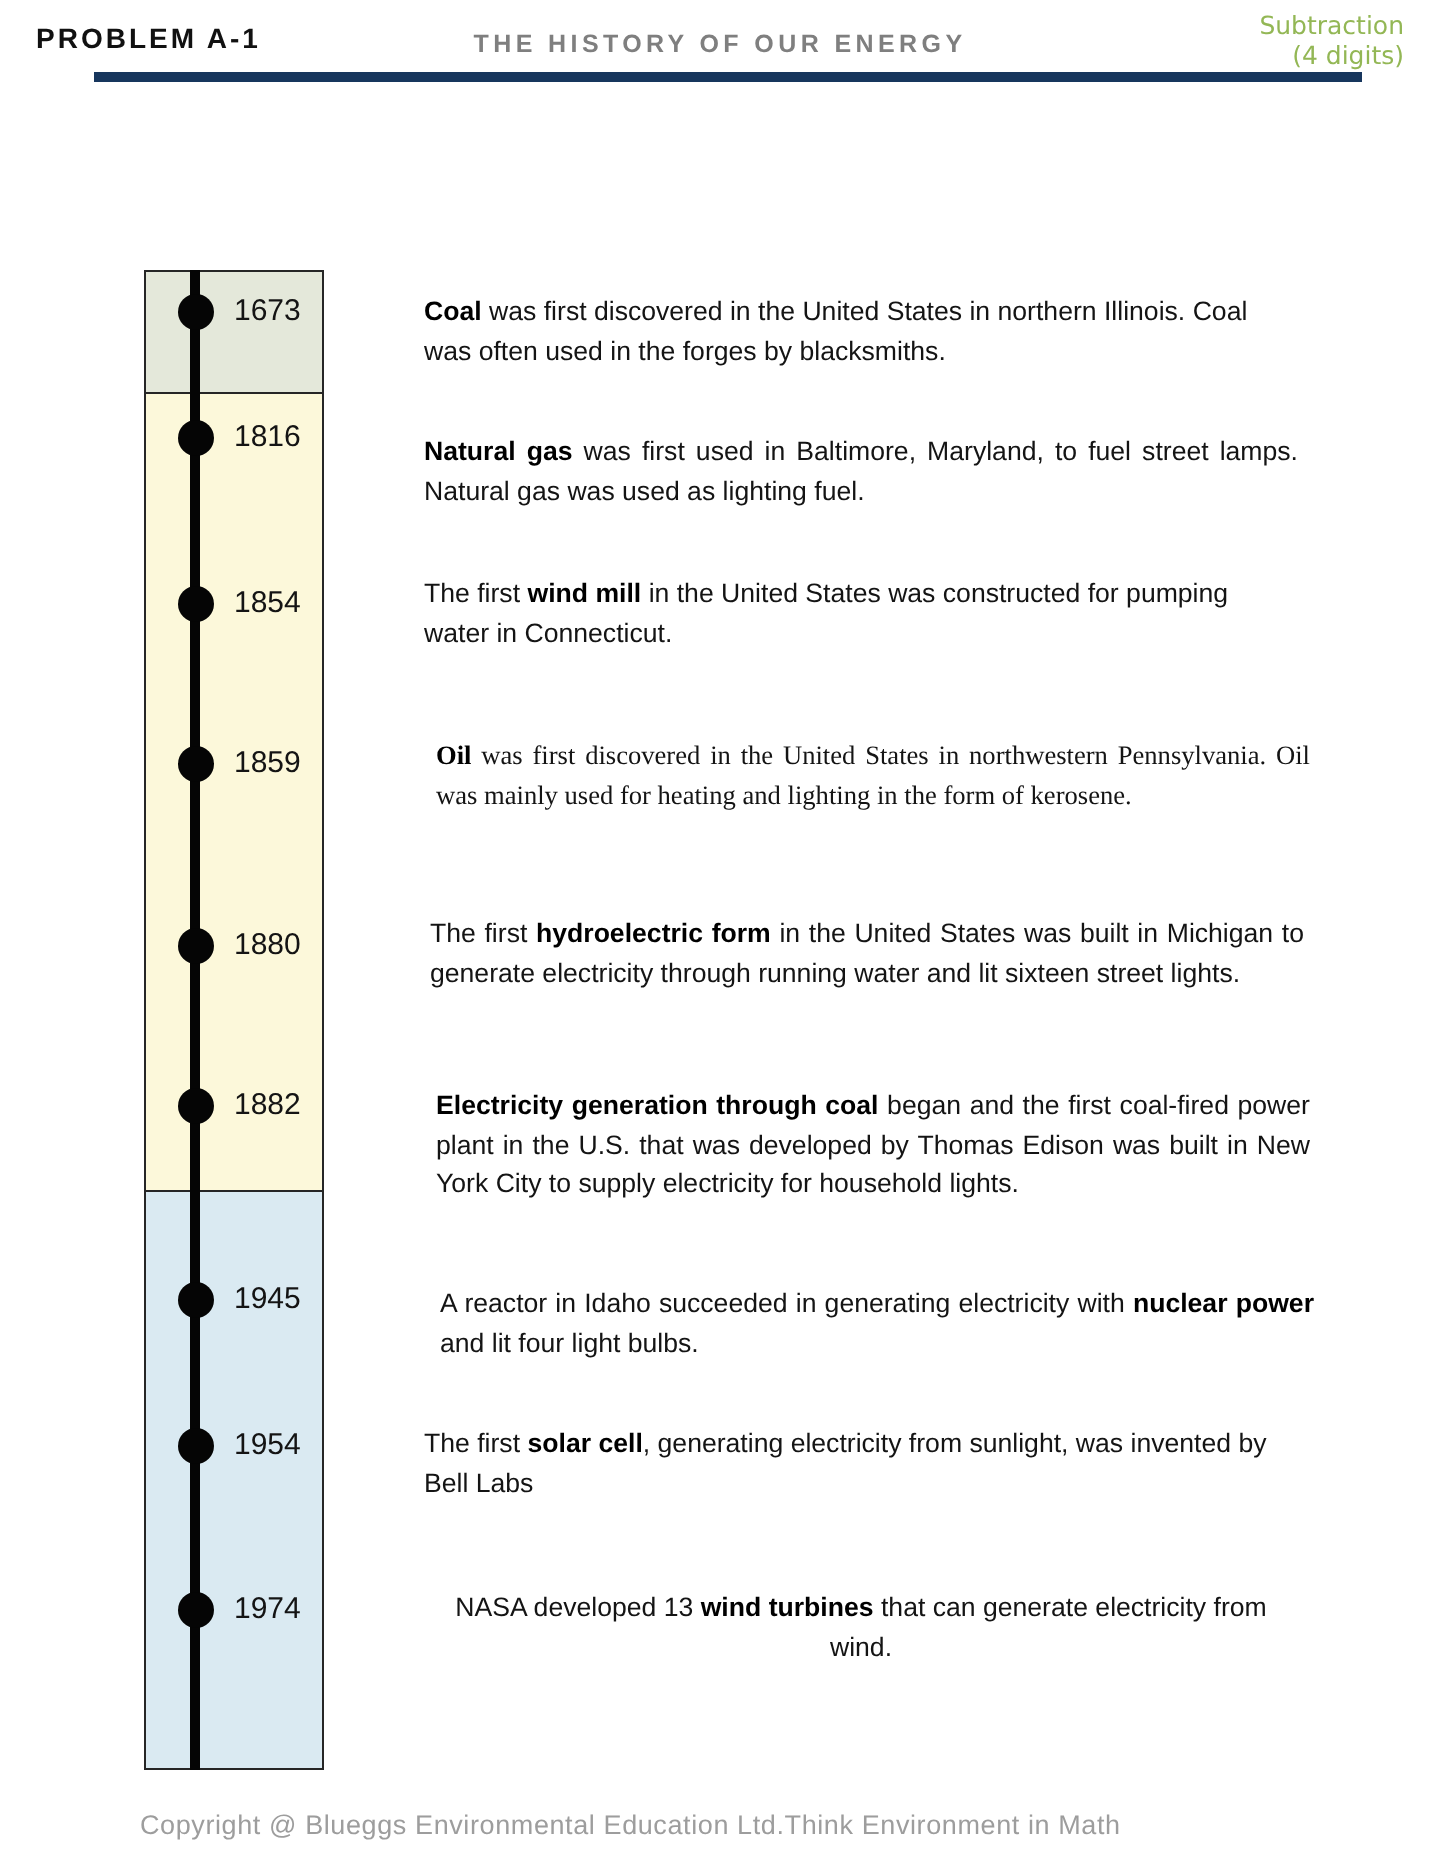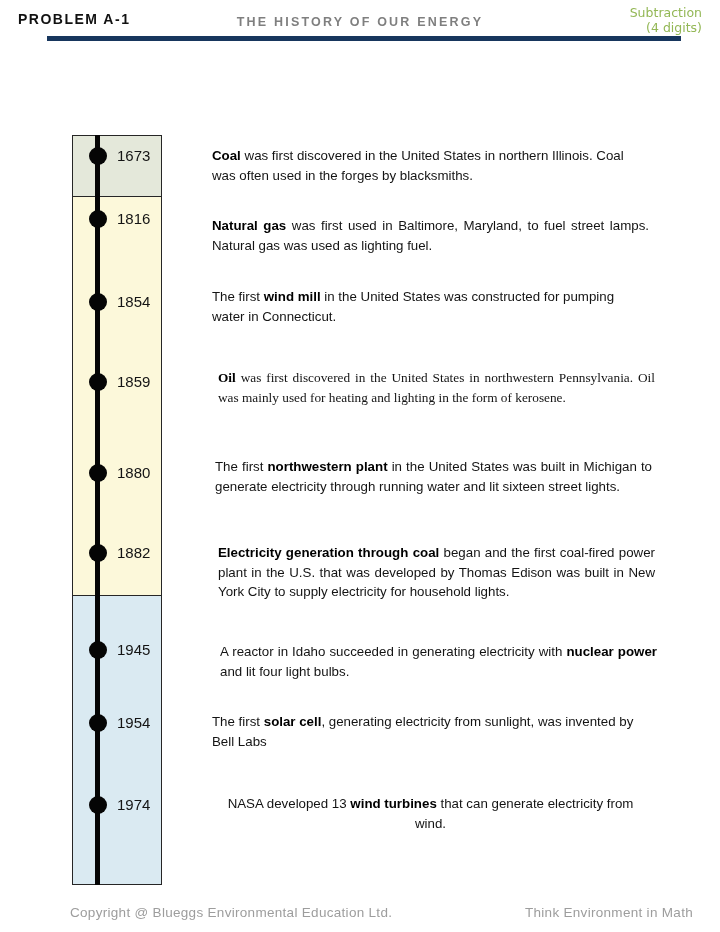--- a/index.html
+++ b/index.html
@@ -43,21 +43,21 @@
   }
   
   .event{
     position:absolute;font-size:13.3px;line-height:19.6px;color:#141414;
   }
   .event.just{text-align:justify;}
   .event b{font-weight:bold;color:#000;}
   
   .footer{
     position:absolute;left:70px;top:905px;width:623px;display:flex;
-    justify-content:space-between;font-size:13.5px;color:#9d9d9d;
+    justify-content:flex-start;font-size:13.5px;color:#9d9d9d;
     letter-spacing:0.3px;
   }
 </style>
 </head>
 <body>
 
 <div class="page">
 
   <span class="problem">PROBLEM A-1</span>
   <span class="wtitle">THE HISTORY OF OUR ENERGY</span>
@@ -90,21 +90,21 @@
       <div class="tl-dot" style="top: 714px;"></div>
       <div class="tl-year" style="top: 714px;">1954</div>
       <div class="tl-dot" style="top: 796px;"></div>
       <div class="tl-year" style="top: 796px;">1974</div>
     </div>
   <div id="events-layer">
       <div class="event" style="top: 146px; left: 212px; width: 437px;"><b>Coal</b> was first discovered in the United States in northern Illinois. Coal was often used in the forges by blacksmiths.</div>
       <div class="event just" style="top: 216px; left: 212px; width: 437px;"><b>Natural gas</b> was first used in Baltimore, Maryland, to fuel street lamps. Natural gas was used as lighting fuel.</div>
       <div class="event" style="top: 287px; left: 212px; width: 437px;">The first <b>wind mill</b> in the United States was constructed for pumping water in Connecticut.</div>
       <div class="event just" style="top: 368px; left: 218px; width: 437px; font-family: Liberation Serif, serif;"><b>Oil</b> was first discovered in the United States in northwestern Pennsylvania. Oil was mainly used for heating and lighting in the form of kerosene.</div>
-      <div class="event just" style="top: 457px; left: 215px; width: 437px;">The first <b>northwestern plant</b> in the United States was built in Michigan to generate electricity through running water and lit sixteen street lights.</div>
+      <div class="event just" style="top: 457px; left: 215px; width: 437px;">The first <b>hydroelectric form</b> in the United States was built in Michigan to generate electricity through running water and lit sixteen street lights.</div>
       <div class="event just" style="top: 543px; left: 218px; width: 437px;"><b>Electricity generation through coal</b> began and the first coal-fired power plant in the U.S. that was developed by Thomas Edison was built in New York City to supply electricity for household lights.</div>
       <div class="event just" style="top: 642px; left: 220px; width: 437px;">A reactor in Idaho succeeded in generating electricity with <b>nuclear power</b> and lit four light bulbs.</div>
       <div class="event" style="top: 712px; left: 212px; width: 437px;">The first <b>solar cell</b>, generating electricity from sunlight, was invented by Bell Labs</div>
       <div class="event" style="top: 794px; left: 212px; width: 437px; text-align: center;">NASA developed 13 <b>wind turbines</b> that can generate electricity from wind.</div>
     </div>
 
   <div class="footer">
     <span>Copyright @ Blueggs Environmental Education Ltd.</span>
     <span>Think Environment in Math</span>
   </div>

